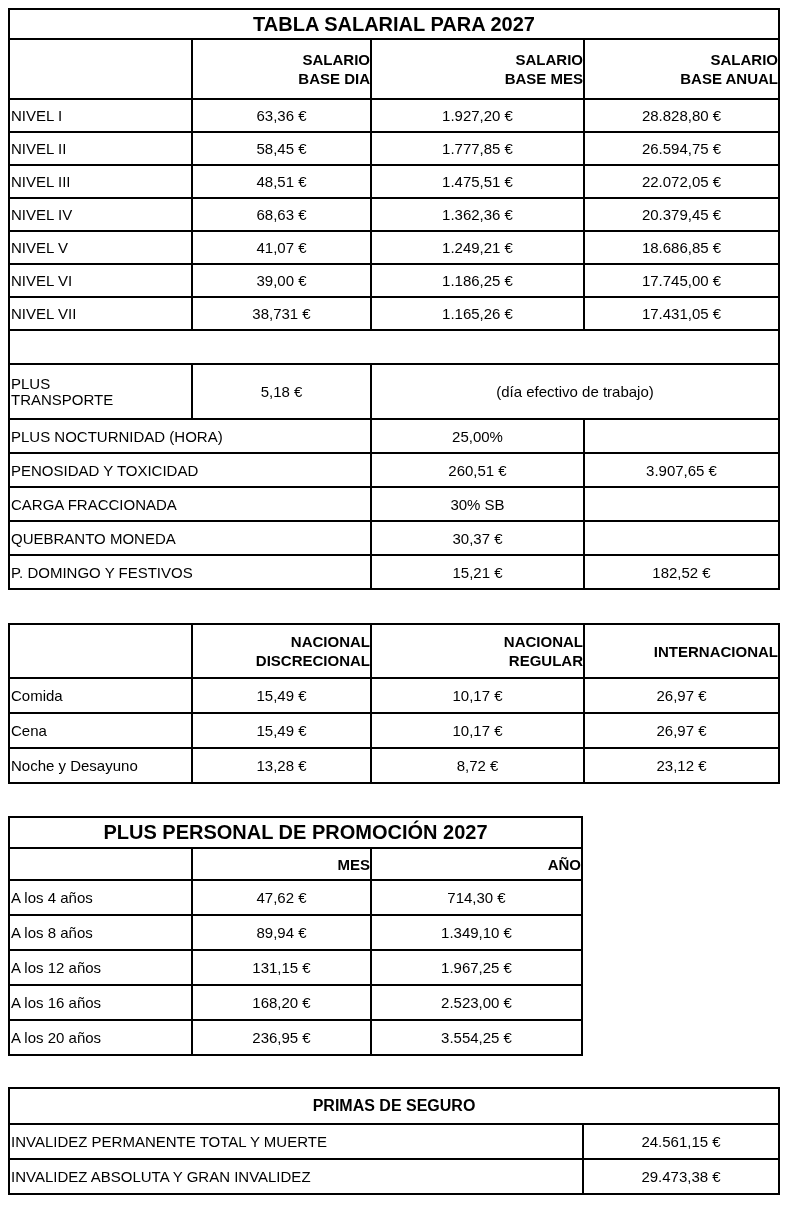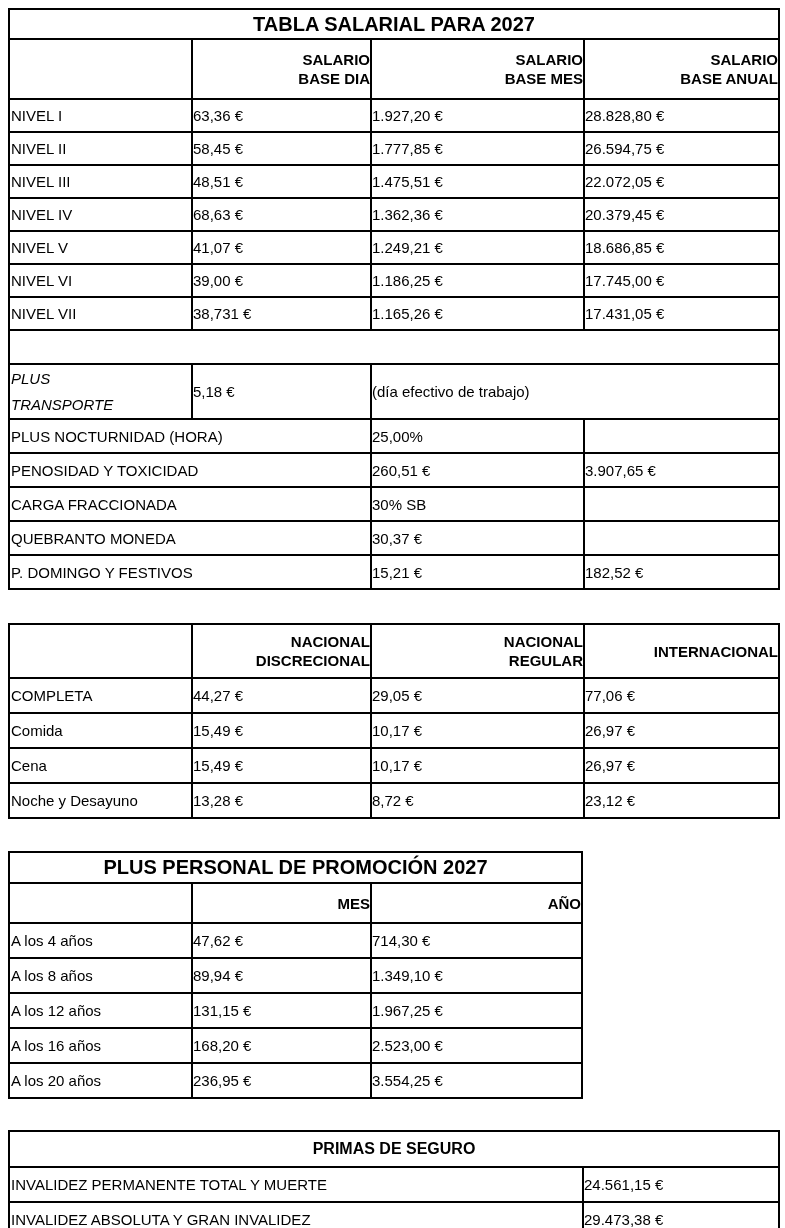--- a/index.html
+++ b/index.html
@@ -35,25 +35,25 @@
   .hdr {
     font-weight: bold;
     text-align: right;
     white-space: pre-line;
     line-height: 19px;
   }
   .lbl {
     text-align: left;
     padding: 0 1px;
   }
-  .pre { white-space: pre-line; line-height: 26px; font-style: italic; }
-  .val { text-align: left; }
+  .pre { white-space: pre-line; line-height: 16px; }
+  .val { text-align: center; }
   .h30 { height: 30px; }
   .h31 { height: 31px; }
-  .h32 { height: 40px; }
+  .h32 { height: 32px; }
   .h33 { height: 33px; }
   .h34 { height: 34px; }
   .h35 { height: 35px; }
   .h36 { height: 36px; }
   .h55 { height: 55px; }
   .h54 { height: 54px; }
   .h60 { height: 60px; }
   .mt8  { margin-top: 8px; }
   .mt33 { margin-top: 33px; }
   .mt32 { margin-top: 32px; }
@@ -171,26 +171,20 @@
   <tbody>
       <tr class="h54">
     <td class="hdr"></td>
     <td class="hdr">NACIONAL
 DISCRECIONAL</td>
     <td class="hdr">NACIONAL
 REGULAR</td>
     <td class="hdr">INTERNACIONAL</td>
   </tr>
   <tr class="h35">
-    <td class="lbl">COMPLETA</td>
-    <td class="val">44,27 €</td>
-    <td class="val">29,05 €</td>
-    <td class="val">77,06 €</td>
-  </tr>
-  <tr class="h35">
     <td class="lbl">Comida</td>
     <td class="val">15,49 €</td>
     <td class="val">10,17 €</td>
     <td class="val">26,97 €</td>
   </tr>
   <tr class="h35">
     <td class="lbl">Cena</td>
     <td class="val">15,49 €</td>
     <td class="val">10,17 €</td>
     <td class="val">26,97 €</td>

